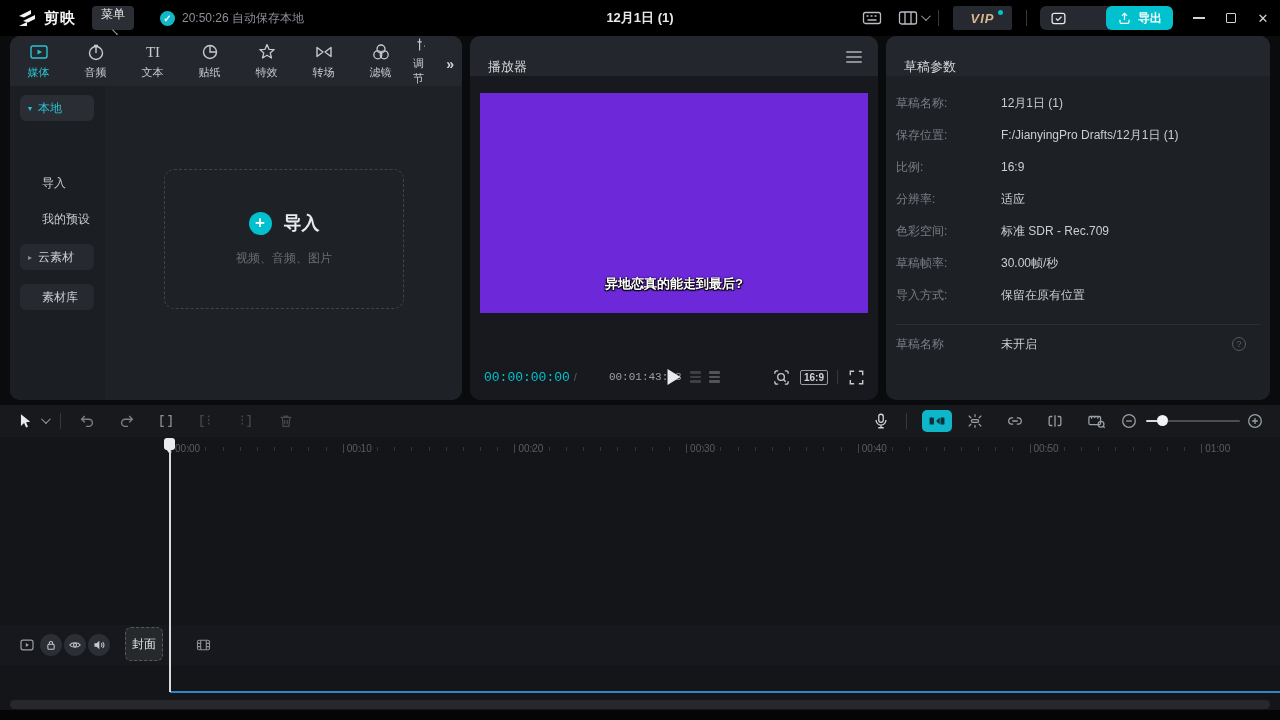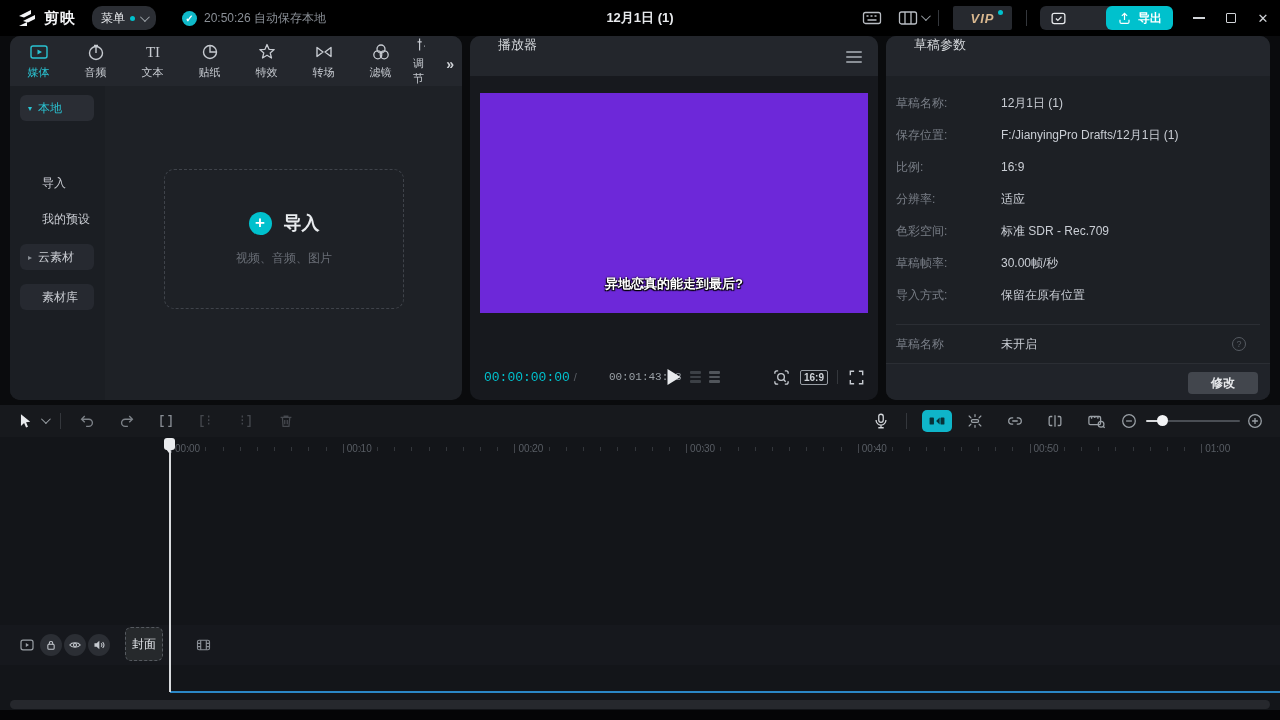--- a/index.html
+++ b/index.html
@@ -9,22 +9,22 @@
     background:#0a0b0d; font-family:"Liberation Sans", sans-serif;
     -webkit-font-smoothing:antialiased; user-select:none;
   }
   svg { display:block; }
 
   
   .titlebar { position:absolute; left:0; top:0; width:1280px; height:36px; background:#000; }
   .tb-left { position:absolute; left:16px; top:0; height:36px; display:flex; align-items:center; }
   .logo { display:flex; align-items:center; gap:6px; color:#fff; }
   .logo-text { font-size:15px; font-weight:bold; color:#f2f3f5; letter-spacing:1px; }
-  .menu-btn { margin-left:16px; height:24px; padding:0 9px; background:#2b2e34; border-radius:10px;
-    display:flex; align-items:center; gap:5px; cursor:pointer; }
+  .menu-btn { margin-left:16px; height:24px; padding:0 9px; background:#2b2e34; border-radius:4px;
+    display:flex; align-items:center; gap:5px; cursor:pointer;flex-direction:column; }
   .menu-btn .lbl { font-size:12px; color:#e8eaed; }
   .dot-cyan { width:5px; height:5px; border-radius:50%; background:#00c1cd; }
   .chev { width:7px; height:7px; border-right:1.5px solid #9aa0a6; border-bottom:1.5px solid #9aa0a6;
     transform:rotate(45deg) translateY(-2px); }
   .autosave { margin-left:26px; display:flex; align-items:center; gap:7px; }
   .check-circle { width:15px; height:15px; border-radius:50%; background:#0fb9c9; color:#04232a;
     font-size:10px; font-weight:bold; display:flex; align-items:center; justify-content:center; color:#fff; }
   .autosave .txt { font-size:12px; color:#8a8f96; }
   .tb-title { position:absolute; left:0; right:0; top:0; height:36px; display:flex; align-items:center;
     justify-content:center; font-size:13px; font-weight:bold; color:#e8eaed; pointer-events:none; }
@@ -77,21 +77,21 @@
     border:1px dashed #3f434a; border-radius:10px; display:flex; flex-direction:column;
     align-items:center; justify-content:center; cursor:pointer; }
   .import-main { display:flex; align-items:center; gap:12px; }
   .plus-circle { width:23px; height:23px; border-radius:50%; background:#00c1cd; color:#fff;
     font-size:17px; font-weight:bold; display:flex; align-items:center; justify-content:center; line-height:0; }
   .import-title { font-size:18px; font-weight:bold; color:#e9ecef; }
   .import-sub { margin-top:15px; font-size:12px; color:#686d75; }
 
   
   .panel-header { position:absolute; left:0; top:0; right:0; height:40px; background:#23262c;
-    display:flex; align-items:flex-start; padding:0 28px; font-size:13px; color:#d6d9dd; }
+    display:flex; align-items:flex-end; padding:0 18px; font-size:13px; color:#d6d9dd; }
   .hamburger { position:absolute; right:16px; top:15px; width:16px; cursor:pointer; }
   .hamburger div { height:2px; background:#8a8f96; margin-bottom:3px; border-radius:1px; }
   .viewport { position:absolute; left:10px; top:57px; width:388px; height:220px; background:#6d28d9; }
   .vp-subtitle { position:absolute; left:0; right:0; bottom:20px; text-align:center; font-size:13px;
     font-weight:bold; color:#fff; text-shadow:0 0 2px #000, 1px 1px 1px #000, -1px 1px 1px #000; }
   .controls { position:absolute; left:0; right:0; top:325px; height:32px; display:flex; align-items:center; padding:0 14px; }
   .time-cur { font-size:13px; color:#00c1cd; font-family:"Liberation Mono", monospace; }
   .time-sep { font-size:11px; color:#5a5e64; margin:0 4px; }
   .time-total { font-size:11px; color:#9aa0a6; font-family:"Liberation Mono", monospace;padding-left:28px; }
   .bars-ico { display:inline-flex; flex-direction:column; gap:2px; margin-left:8px; cursor:pointer; }
@@ -392,23 +392,20 @@
     </div>
 
     <div class="p-divider"></div>
 
     <div class="p-row" style="top:298px">
       <span class="p-label">草稿名称</span>
       <span class="p-value">未开启</span>
       <span class="help-circle">?</span>
     </div>
 
-    <div class="p-footer">
-      <div class="modify-btn">修改</div>
-    </div>
   </div>
 
   <div class="timeline">
 
     <div class="tl-toolbar">
       <svg class="tl-ico" style="left:16px;color:#e8eaed" viewBox="0 0 20 20">
         <path d="M5.5 2.5 L5.5 15.5 L9 12.2 L11.2 17.3 L13.3 16.3 L11.2 11.4 L15.8 10.9 Z" fill="#e8eaed"></path>
       </svg>
       <span class="chev" style="position:absolute;left:41px;top:12px"></span>
       <div class="tl-div" style="left:60px"></div>

